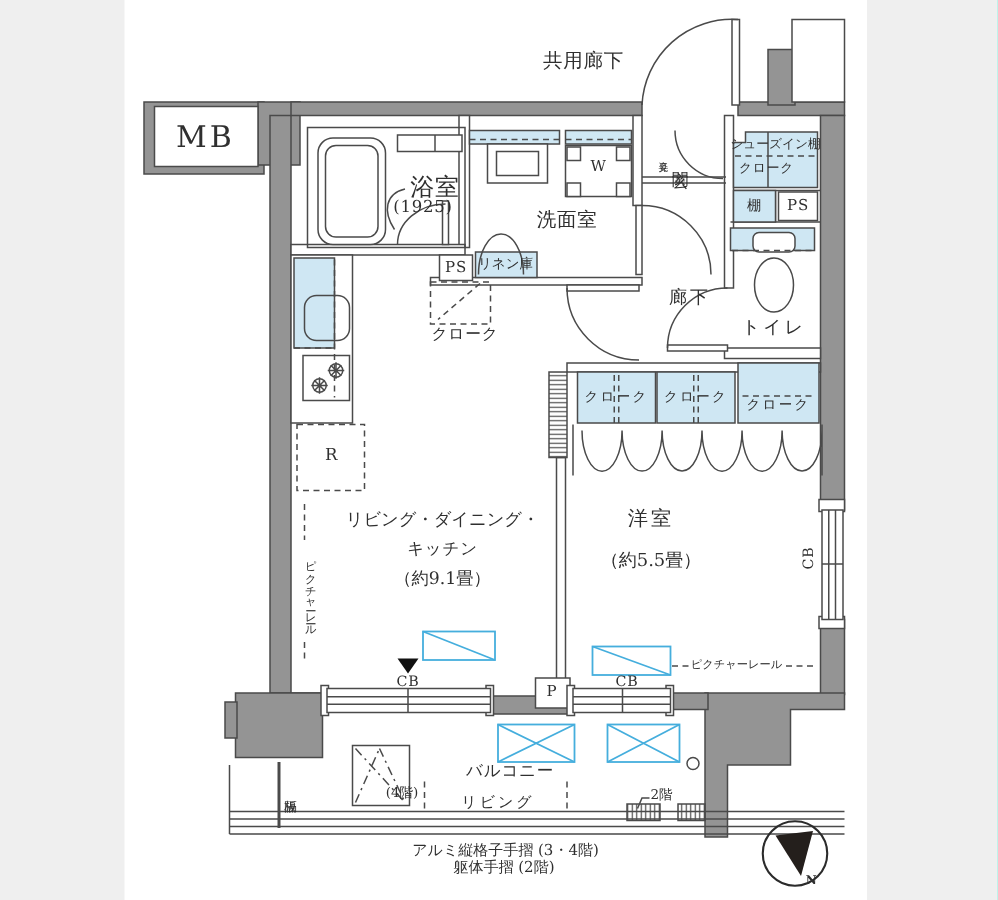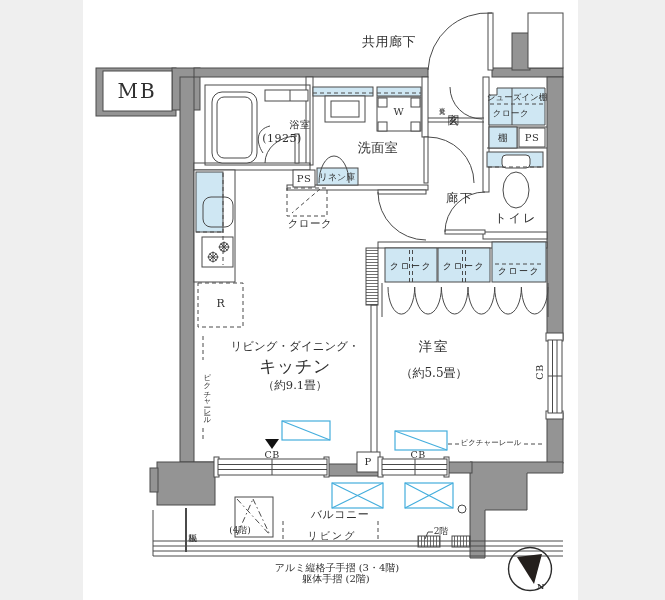--- a/index.html
+++ b/index.html
@@ -191,52 +191,52 @@
   <polygon points="265,439 279,439 272,449" fill="#111111"></polygon>
 
   <g>
     <circle cx="530" cy="569" r="21.5" fill="none" stroke="#2b2b2b" stroke-width="1.4"></circle>
     <polygon points="517,557 542,554 534,584" fill="#241f1c"></polygon>
   </g>
 </svg>
 
 <div class="lbl" style="left:389px;top:41px;font-size:13px">共用廊下</div>
 <div class="lbl sp" style="left:137px;top:91px;font-size:20px">MB</div>
-<div class="lbl" style="left:300px;top:125px;font-size:10px">浴室</div>
+<div class="lbl" style="left:290px;top:125px;font-size:16px">浴室</div>
 <div class="lbl" style="left:282px;top:138px;font-size:11px">(1925)</div>
 <div class="lbl" style="left:378px;top:147px;font-size:13px">洗面室</div>
 <div class="lbl" style="left:399px;top:112px;font-size:10px">W</div>
 <div class="lbl v" style="left:453px;top:106px;font-size:11px">玄関</div>
 <div class="lbl v" style="left:442px;top:103px;font-size:6.5px">姿見</div>
 <div class="lbl" style="left:517px;top:97px;font-size:8.5px;letter-spacing:0">シューズイン棚</div>
 <div class="lbl" style="left:511px;top:113px;font-size:8.5px">クローク</div>
 <div class="lbl" style="left:503px;top:138px;font-size:9.5px">棚</div>
 <div class="lbl" style="left:532px;top:138px;font-size:10px">PS</div>
 <div class="lbl" style="left:304px;top:179px;font-size:10px">PS</div>
 <div class="lbl" style="left:337px;top:177px;font-size:9px;letter-spacing:0">リネン庫</div>
 <div class="lbl" style="left:310px;top:223px;font-size:10.5px">クローク</div>
 <div class="lbl sp" style="left:460px;top:198px;font-size:12px">廊下</div>
 <div class="lbl sp" style="left:516px;top:218px;font-size:12px">トイレ</div>
 <div class="lbl" style="left:411px;top:266px;font-size:9px;letter-spacing:1.5px">クローク</div>
 <div class="lbl" style="left:464px;top:266px;font-size:9px;letter-spacing:1.5px">クローク</div>
 <div class="lbl" style="left:519px;top:271px;font-size:9px;letter-spacing:1.5px">クローク</div>
 <div class="lbl" style="left:295px;top:347px;font-size:11.5px;letter-spacing:0">リビング・ダイニング・</div>
-<div class="lbl" style="left:295px;top:366px;font-size:17px">キッチン</div>
+<div class="lbl" style="left:295px;top:366px;font-size:11px">キッチン</div>
 <div class="lbl" style="left:295px;top:386px;font-size:11.5px;letter-spacing:0">（約9.1畳）</div>
 <div class="lbl sp" style="left:434px;top:347px;font-size:13.5px">洋室</div>
 <div class="lbl" style="left:434px;top:373px;font-size:12px;letter-spacing:0">（約5.5畳）</div>
 <div class="lbl" style="left:221px;top:303px;font-size:11px">R</div>
 <div class="lbl" style="left:368px;top:462px;font-size:10px">P</div>
 <div class="lbl" style="left:272px;top:455px;font-size:9.5px">CB</div>
 <div class="lbl" style="left:418px;top:455px;font-size:9.5px">CB</div>
 <div class="lbl r90" style="left:540px;top:372px;font-size:9.5px">CB</div>
 <div class="lbl v" style="left:207px;top:394px;font-size:7.5px;letter-spacing:0">ピクチャーレール</div>
 <div class="lbl" style="left:491px;top:443px;font-size:7.5px;letter-spacing:0">ピクチャーレール</div>
 <div class="lbl" style="left:340px;top:514px;font-size:11px">バルコニー</div>
 <div class="lbl" style="left:332px;top:536px;font-size:10px;letter-spacing:2px">リビング</div>
 <div class="lbl v" style="left:193px;top:527px;font-size:8.5px;letter-spacing:0">隔板</div>
-<div class="lbl" style="left:240px;top:530px;font-size:9px;letter-spacing:0">(4階)</div>
+<div class="lbl" style="left:268px;top:530px;font-size:9px;letter-spacing:0">(4階)</div>
 <div class="lbl" style="left:441px;top:531px;font-size:9px;letter-spacing:0">2階</div>
 <div class="lbl" style="left:337px;top:568px;font-size:10px;letter-spacing:0">アルミ縦格子手摺 (3・4階)</div>
 <div class="lbl" style="left:336px;top:579px;font-size:10px;letter-spacing:0">躯体手摺 (2階)</div>
 <div class="lbl" style="left:541px;top:586px;font-size:8px;font-weight:bold">N</div>
 
 </div>
 
 </body></html>

